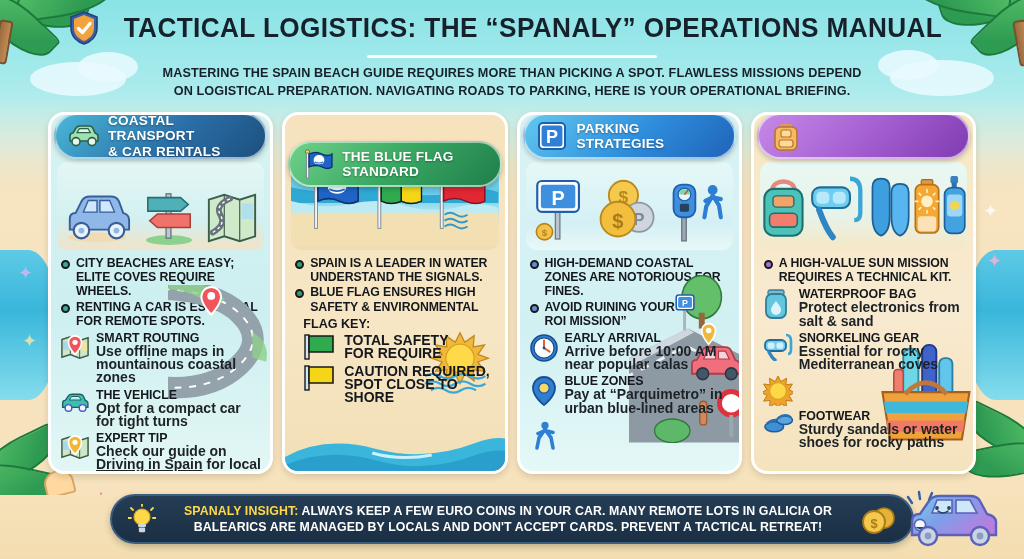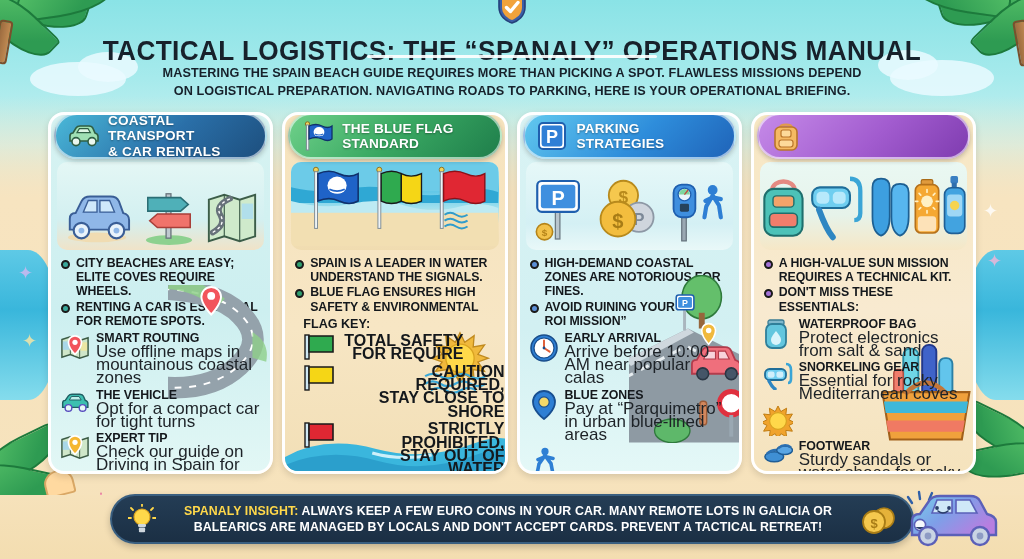--- a/index.html
+++ b/index.html
@@ -60,21 +60,20 @@
   }
 
   
   .header {
     position: absolute; top: 6px; left: 0; right: 0; height: 90px;
     text-align: center;
   }
   .title-row {
     display: flex; align-items: center; justify-content: center; gap: 12px;
     height: 44px;
-    flex-direction: column;
   }
   .shield {
     width: 30px; height: 34px; position: relative; flex: 0 0 auto;
   }
   .shield svg { display:block; }
   .title {
     font-size: 27px; font-weight: 800; letter-spacing: .4px;
     color: #17212b; white-space: nowrap;
     font-family: "Liberation Sans", sans-serif;
     transform: scaleX(.97);
@@ -112,21 +111,21 @@
   .pill {
     position: absolute; top: -2px; left: 3px; right: 3px; height: 46px;
     border-radius: 23px;
     display: flex; align-items: center; gap: 8px;
     padding: 0 10px;
     border: 2px solid rgba(255,255,255,.55);
     box-shadow: 0 2px 5px rgba(0,0,0,.22);
     z-index: 4;
   }
   .pill.p1 { background: linear-gradient(135deg,#4ab8d8 0%, #2a6fa8 55%, #1d4f7e 100%); }
-  .pill.p2 { background: linear-gradient(135deg,#6fd18a 0%, #39a862 50%, #1f7e4b 100%); }
+  .pill.p2 { background: linear-gradient(135deg,#6fd18a 0%, #39a862 50%, #1f7e4b 100%); margin-top: 28px; }
   .pill.p3 { background: linear-gradient(135deg,#62c9ef 0%, #2e8ddb 55%, #1f63b8 100%); }
   .pill.p4 { background: linear-gradient(135deg,#c58ae8 0%, #a25ccf 55%, #7f3cb0 100%); }
   .pill-icon { width: 34px; height: 32px; flex: 0 0 auto; display:flex; align-items:center; justify-content:center; }
   .pill-title {
     color: #ffffff; font-size: 13.6px; font-weight: 800; line-height: 15.5px;
     text-shadow: 0 1px 2px rgba(0,0,0,.35);
     letter-spacing: .2px;
   }
 
   
@@ -157,29 +156,29 @@
   }
 
   .subhead {
     font-size: 12.6px; font-weight: 800; color: #14181c;
     margin: 3px 0 2px 18px;
   }
 
   
   .keyrow { display: flex; gap: 7px; align-items: flex-start; margin: 3px 0 4px 18px; }
   .keyflag { width: 34px; height: 26px; flex: 0 0 auto; }
-  .keylabel { font-size: 16px; font-weight: 800; color: #14181c; line-height: 13.4px; text-align: right; }
+  .keylabel { font-size: 14px; font-weight: 800; color: #14181c; line-height: 13.4px; }
 
   
   .items { padding: 2px 8px 0 9px; position: relative; z-index: 2; }
   .item { display: flex; gap: 6px; align-items: flex-start; margin-bottom: 3px; }
   .item-ic { width: 30px; height: 30px; flex: 0 0 auto; margin-top: 2px; }
   .item-body { min-width: 0; }
   .item-h { font-size: 12.4px; font-weight: 800; color: #14181c; line-height: 14px; letter-spacing: -.1px; }
-  .item-d { font-size: 17px; font-weight: 400; color: #1d2227; line-height: 13.2px; }
+  .item-d { font-size: 14px; font-weight: 700; color: #1d2227; line-height: 13.2px; }
   .item-d u { text-decoration: underline; }
 
   
   .col-illo { position: absolute; pointer-events: none; z-index: 1; }
 
   
   .footer-wrap {
     position: absolute; left: 0; right: 0; bottom: 0; height: 64px;
     background: linear-gradient(180deg,#f6e2bb 0%, #f3ddb0 100%);
   }
@@ -463,33 +462,21 @@
         </div>
         <div class="keyrow">
           <span class="keyflag">
             <svg viewBox="0 0 34 26" width="34" height="26">
               <rect x="2" y="1" width="4" height="24" fill="#cfe8f4" stroke="#1a1a1a" stroke-width="1.4"></rect>
               <path d="M6 2 h24 v16 h-24 z" fill="#f5d616" stroke="#1a1a1a" stroke-width="1.6"></path>
             </svg>
           </span>
           <span class="keylabel">
             <span style="display:block">CAUTION REQUIRED,</span>
-            <span style="display:block">STAY CLOSE TO SHORE</span>
-          </span>
-        </div>
-        <div class="keyrow">
-          <span class="keyflag">
-            <svg viewBox="0 0 34 26" width="34" height="26">
-              <rect x="2" y="1" width="4" height="24" fill="#cfe8f4" stroke="#1a1a1a" stroke-width="1.4"></rect>
-              <path d="M6 2 h24 v16 h-24 z" fill="#e02733" stroke="#1a1a1a" stroke-width="1.6"></path>
-            </svg>
-          </span>
-          <span class="keylabel">
-            <span style="display:block">STRICTLY PROHIBITED,</span>
-            <span style="display:block">STAY OUT OF WATER</span>
+            <span style="display:block">SPOT CLOSE TO SHORE</span>
           </span>
         </div>
       </div>
 
       <svg class="col-illo" viewBox="0 0 232 44" width="230" height="44" style="left:0; bottom:-2px;">
         <path d="M0 28 q40 -22 92 -8 q50 13 100 -6 q24 -9 40 -2 V44 H0 Z" fill="#3ab6dd"></path>
         <path d="M0 36 q44 -18 94 -4 q48 13 98 -6 q22 -8 40 -2 V44 H0 Z" fill="#2b9fcc"></path>
         <path d="M88 24 q28 8 60 2" stroke="#cdf0fa" stroke-width="3" fill="none"></path>
       </svg>
     </div>
@@ -666,24 +653,20 @@
           <rect x="6" y="24" width="18" height="26" rx="4" fill="#9ed7f5"></rect>
           <circle cx="15" cy="37" r="5.6" fill="#f5d44f"></circle>
         </svg>
       </div>
 
       <div class="bullets">
         <div class="bullet">
           <span class="dot" style="background:#a372d6"></span>
           <span class="bullet-text">A HIGH-VALUE SUN MISSION REQUIRES A TECHNICAL KIT.</span>
         </div>
-        <div class="bullet">
-          <span class="dot" style="background:#a372d6"></span>
-          <span class="bullet-text">DON'T MISS THESE ESSENTIALS:</span>
-        </div>
       </div>
 
       <svg class="col-illo" viewBox="0 0 110 110" width="104" height="104" style="right:-4px; top:228px;">
         <rect x="32" y="6" width="16" height="52" rx="7" fill="#6fd6e6" stroke="#2a8fa8" stroke-width="2"></rect>
         <rect x="52" y="2" width="15" height="56" rx="7" fill="#3f63c9" stroke="#22388a" stroke-width="2"></rect>
         <rect x="70" y="16" width="14" height="44" rx="6" fill="#62c5ec" stroke="#2a7fa5" stroke-width="2"></rect>
         <rect x="22" y="28" width="10" height="32" rx="4" fill="#f17d6c" stroke="#b14c3e" stroke-width="1.6"></rect>
         <path d="M10 52 h92 l-8 50 h-76 z" fill="#f0a13c" stroke="#a2601a" stroke-width="2.2"></path>
         <path d="M11.5 62 h89 l-2 12 h-85 z" fill="#3fb8d9"></path>
         <path d="M14 82 h83 l-2 12 h-79 z" fill="#f07a63"></path>

